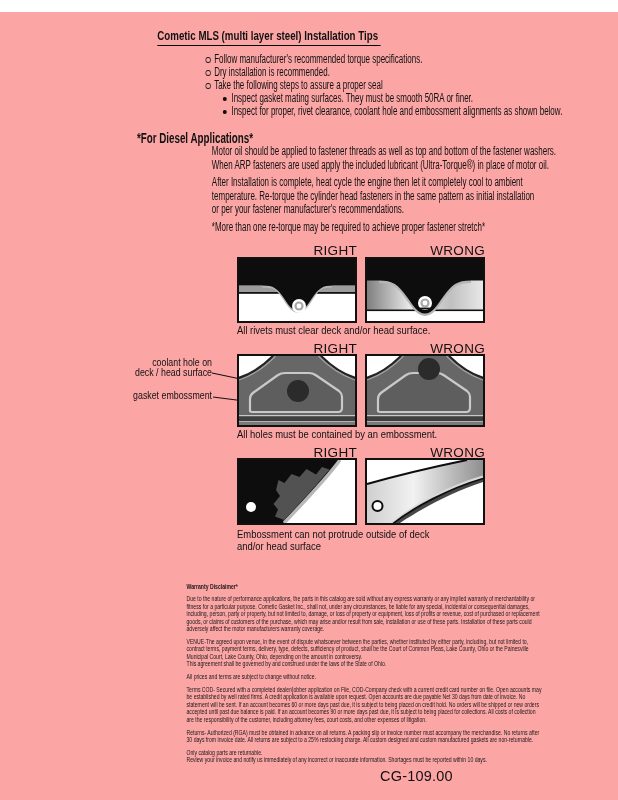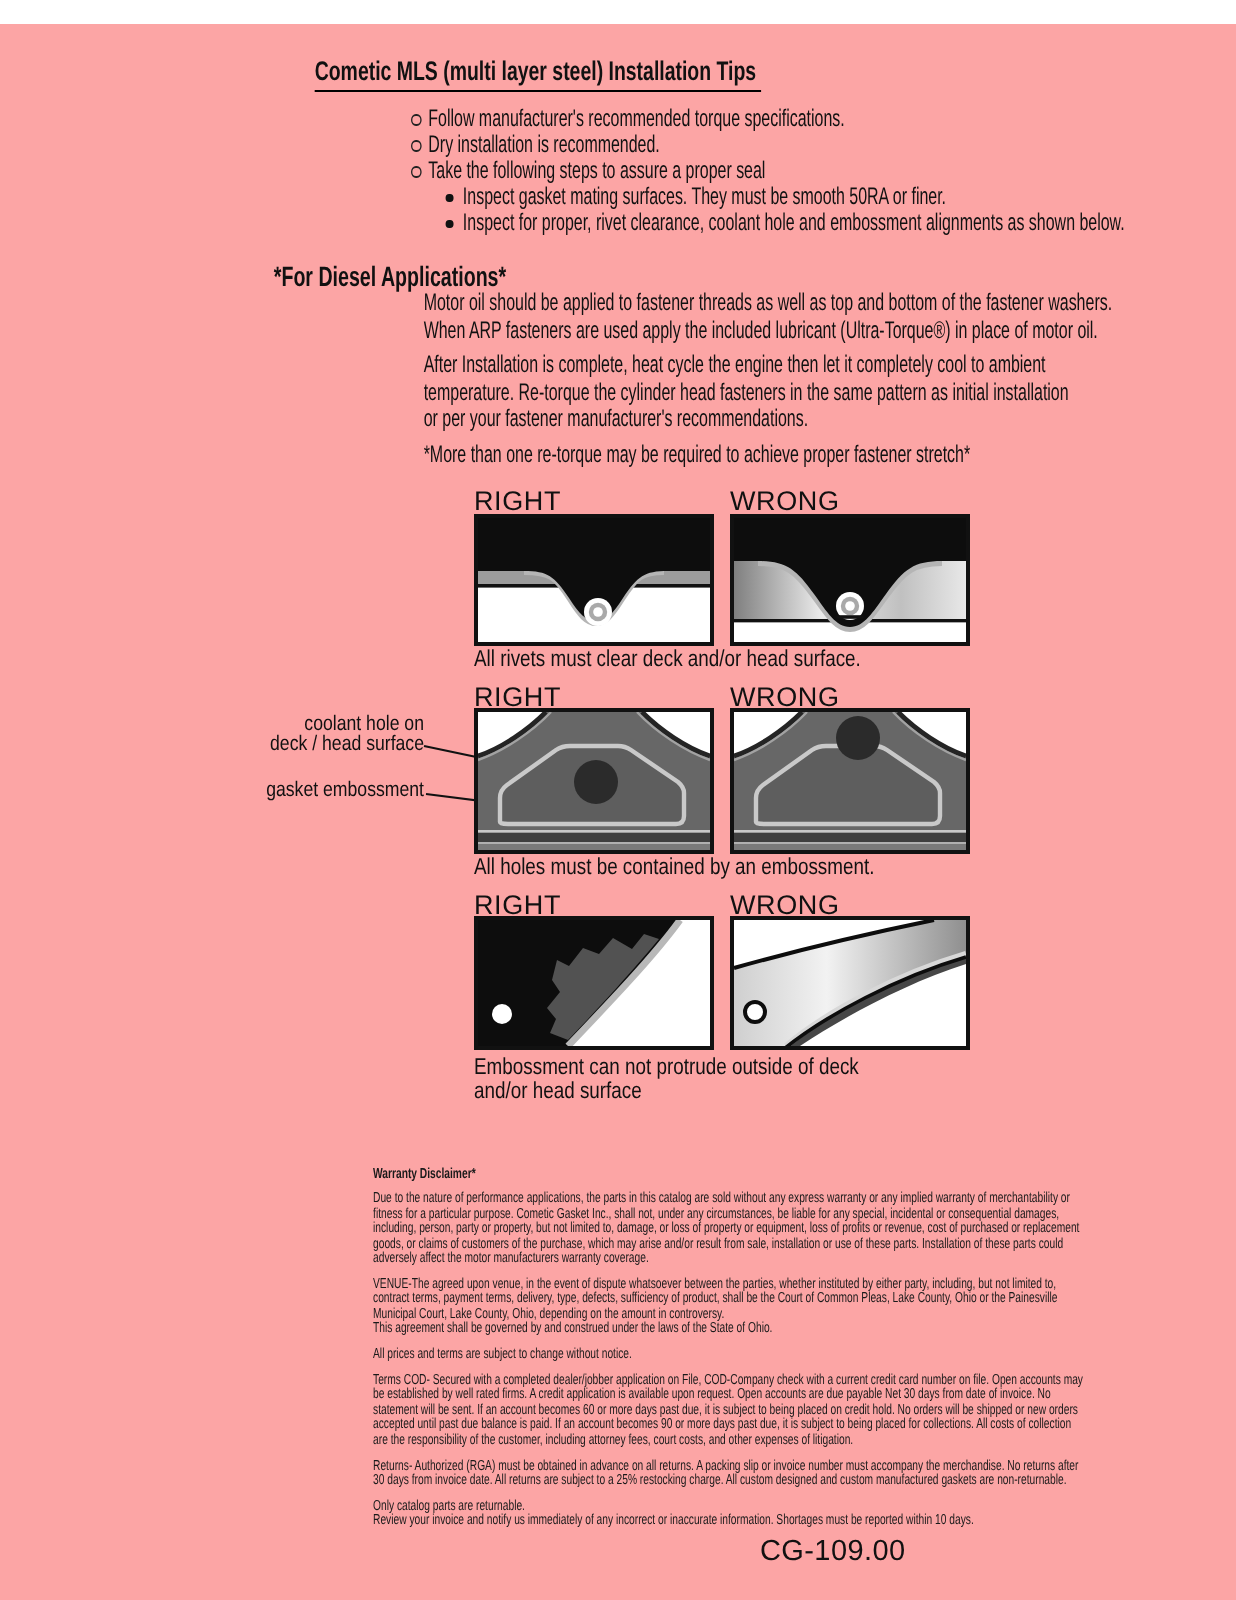--- a/index.html
+++ b/index.html
@@ -26,21 +26,21 @@
     position:absolute; left:112px; top:118px; font-size:14px; font-weight:700;
     white-space:nowrap; transform:scaleX(.70);
   }
   .bodytext {
     position:absolute; left:113px; top:133px; width:590px;
     font-size:12px; line-height:13.5px; transform:scaleX(.665);
   }
   .para { margin:0 0 4px 0; white-space:pre-line; }
   
   .dg-label {
-    position:absolute; width:120px; text-align:left;
+    position:absolute; width:120px; text-align:right;
     font-size:13.5px; color:#111; letter-spacing:.3px;
   }
   .cap {
     position:absolute; left:237px; font-size:11.5px; line-height:11.5px;
     white-space:pre-line; transform:scaleX(.82); transform-origin:0 0;
   }
   .figbox { position:absolute; }
   .sidelabel {
     position:absolute; left:76px; width:136px; text-align:right;
     font-size:10.5px; line-height:10.8px; white-space:pre-line;

